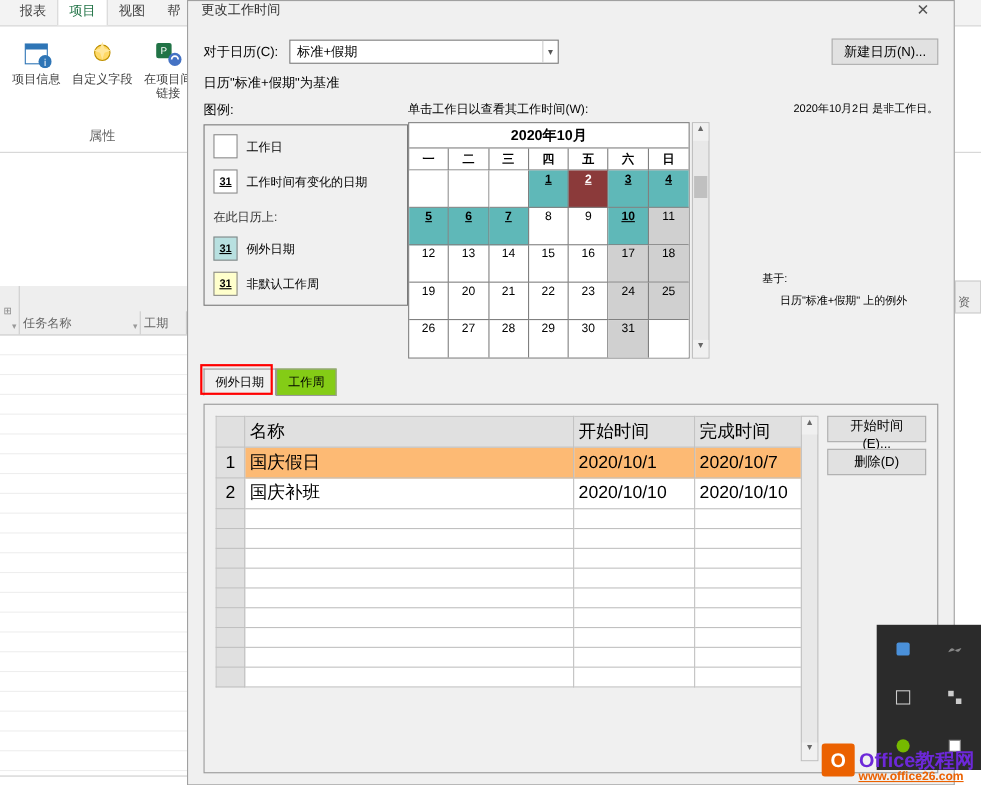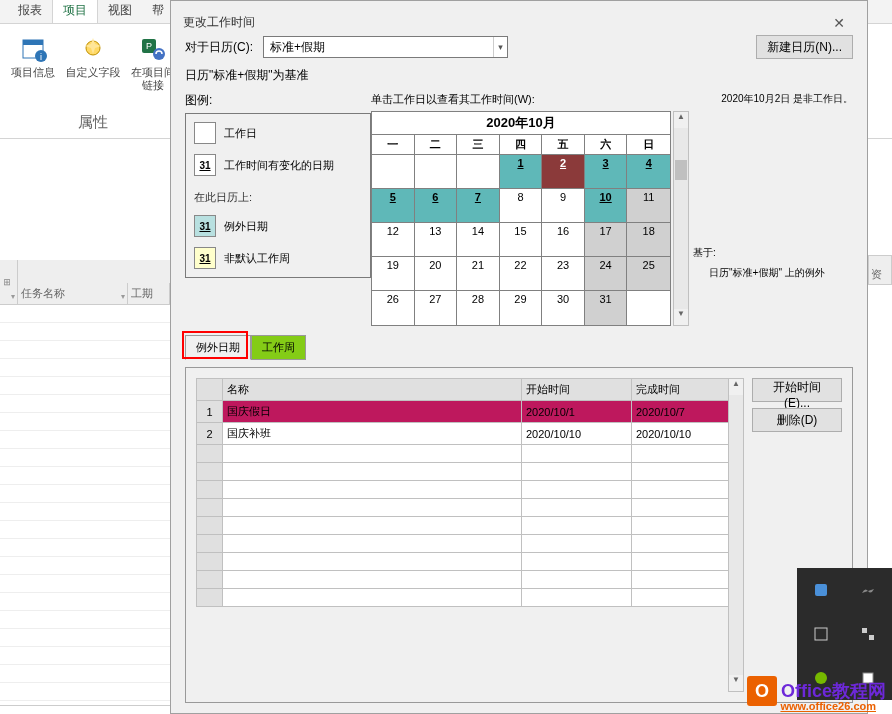--- a/index.html
+++ b/index.html
@@ -8,50 +8,50 @@
     .ribbon-tabs { background: #f3f3f3; border-bottom: 1px solid #d4d4d4; height: 24px; display: flex; align-items: flex-end; padding-left: 8px; }
     .ribbon-tab { padding: 4px 10px; color: #444; cursor: pointer; }
     .ribbon-tab.active { background: #fff; color: #217346; border: 1px solid #d4d4d4; border-bottom: none; }
     
     .ribbon-body { height: 115px; border-bottom: 1px solid #d4d4d4; display: flex; padding: 4px 0; }
     .ribbon-group { display: flex; flex-direction: column; align-items: center; padding: 0 4px; border-right: 1px solid #e0e0e0; }
     .ribbon-btns { display: flex; flex: 1; align-items: flex-start; gap: 2px;}
     .ribbon-btn { display: flex; flex-direction: column; align-items: center; width: 58px; padding: 4px 0; text-align:center; }
     .ribbon-btn .ico { width: 32px; height: 32px; display:flex; align-items:center; justify-content:center;}
     .ribbon-btn .lbl { font-size: 11px; color: #444; line-height: 13px; margin-top:2px;}
-    .ribbon-group-label { font-size: 15px; color: #666; text-align: center; padding: 2px 0; }
+    .ribbon-group-label { font-size: 12px; color: #666; text-align: center; padding: 2px 0; }
     
     .sheet-area { position: absolute; top: 140px; left: 0; width: 170px; bottom: 8px; background:#fff; }
     .sheet-header { display:flex; border-bottom:1px solid #ccc; background:#eee; height:45px; align-items:flex-end;}
     .sheet-col { border-right:1px solid #ccc; padding: 3px 6px 3px 3px; color:#666; font-size:11px; position:relative;}
     .sheet-col.mode { width:18px; height:100%; display:flex; align-items:center; justify-content:center;}
     .sheet-col .drop { position:absolute; right:2px; bottom:3px; font-size:8px; color:#999;}
     .sheet-rows { border-top:none; }
     .sheet-row { height:18px; border-bottom:1px solid #eee;}
     .sheet-bottom-border { position:absolute; left:0; right:0; bottom:0; border-top:1px solid #ccc;}
     
     .dialog { position: absolute; top: 0; left: 170px; right: 24px; bottom: 0; background: #f0f0f0; border: 1px solid #a0a0a0; display: flex; flex-direction: column; }
-    .dlg-title { height: 30px; display: flex; align-items: flex-end; justify-content: space-between; padding: 0 8px 0 12px; font-size: 12px; color: #333; }
+    .dlg-title { height: 30px; display: flex; align-items: flex-start; justify-content: space-between; padding: 0 8px 0 12px; font-size: 12px; color: #333; }
     .dlg-close { width: 40px; text-align: center; font-size: 14px; color: #555; cursor:pointer;}
     .dlg-body { flex: 1; padding: 4px 14px 10px 14px; display: flex; flex-direction: column; gap: 8px; overflow:hidden;}
     
     .row-for { display: flex; align-items: center; gap: 8px; }
     .for-label { width: 70px; }
     .combo { flex: 1; max-width: 250px; height: 22px; border: 1px solid #7a7a7a; background: #fff; display: flex; align-items: center; justify-content: space-between; padding: 0 4px 0 6px; }
     .combo .arrow { font-size: 9px; color: #555; border-left:1px solid #ccc; padding-left:4px; height:100%; display:flex; align-items:center;}
     .btn { height: 24px; padding: 0 10px; border: 1px solid #adadad; background: #e1e1e1; cursor: pointer; font-size:12px;}
     .legend-box { border: 1px solid #7a7a7a; width: 186px; padding: 8px; display:flex; flex-direction:column; gap:10px; background:#f0f0f0;}
     .leg-row { display:flex; align-items:center; gap:8px;}
     .leg-sw { width:22px; height:22px; border:1px solid #888; display:flex; align-items:center; justify-content:center; font-size:10px; font-weight:bold;}
     .leg-label { font-size:11px; }
     .leg-sub { margin-top:4px; font-size:11px; color:#333;}
     
     .cal-wrap { flex:1; }
     .cal-hint { font-size:11px; margin-bottom:4px;}
-    .cal { border:1px solid #808080; background:#fff; width:300px;}
+    .cal { border:1px solid #808080; background:#fff; width:256px;}
     .cal-title { text-align:center; font-weight:bold; font-size:13px; padding:2px 0; border-bottom:1px solid #808080;}
     .cal-grid { display:grid; grid-template-columns: repeat(7, 1fr); }
     .cal-head { border-right:1px solid #808080; border-bottom:1px solid #808080; text-align:center; font-size:11px; padding:2px 0; font-weight:bold;}
     .cal-head:last-child { border-right:none;}
     .cal-cell { border-right:1px solid #808080; border-bottom:1px solid #808080; height:34px; text-align:center; position:relative;}
     .cal-cell span { position:absolute; top:2px; left:0; right:0; font-size:11px;}
     .cal-cell.empty { background:#fff;}
     .cal-cell.teal { background:#5fb8b8;}
     .cal-cell.teal span { text-decoration:underline; font-weight:bold;}
     .cal-cell.sel { background:#8b3a3a;}
@@ -69,25 +69,25 @@
     .right-info .basedon-lbl {}
     .right-info .basedon-val { padding-left:16px; margin-top:6px;}
     
     .tabs { display:flex; gap:0;}
     .tab { border:1px solid #999; padding:4px 10px; background:#84cc16; font-size:11px; position:relative; top:1px; cursor:pointer;}
     .tab.active { background:#f0f0f0; border-bottom:1px solid #f0f0f0; }
     .tab-hl { position:absolute; border:2px solid red; pointer-events:none;}
     
     .except-area { flex:1; border:1px solid #999; padding:10px; display:flex; gap:10px; overflow:hidden;}
     .except-table-wrap { position:relative; flex:1; }
-    .except-table { border:1px solid #808080; width:100%; border-collapse:collapse; background:#fff; font-size:11px;}
+    .except-table { border:1px solid #808080; width:100%; border-collapse:collapse; background:#fff; font-size:16px;}
     .except-table th, .except-table td { border:1px solid #c0c0c0; padding:3px 4px; text-align:left; height:18px;}
     .except-table th { background:#e0e0e0; font-weight:normal;}
     .except-table td.rownum { background:#e0e0e0; text-align:center; width:26px;}
-    .except-table tr.selected td:not(.rownum) { background:#be185d;}
+    .except-table tr.selected td:not(.rownum) { background:#fdba74;}
     .et-scroll { position:absolute; right:-2px; top:0; bottom:0; width:16px; background:#e8e8e8; border:1px solid #c0c0c0;}
     .et-scroll .sbtn { height:16px; text-align:center; font-size:8px; color:#666; background:#f0f0f0;}
     
     .side-btns { display:flex; flex-direction:column; gap:6px; width:90px;}
     
     .watermark { position:absolute; right:6px; bottom:8px; font-size:18px; font-weight:bold; display:flex; align-items:center; gap:4px;}
     .wm-o { width:30px; height:30px; background:#eb6100; color:#fff; display:flex; align-items:center; justify-content:center; border-radius:3px; font-size:18px;}
     .wm-text { color:#6d28d9; }
     .wm-sub { position:absolute; right:10px; bottom:-6px; font-size:11px; color:#eb6100;text-decoration:underline;}
     

